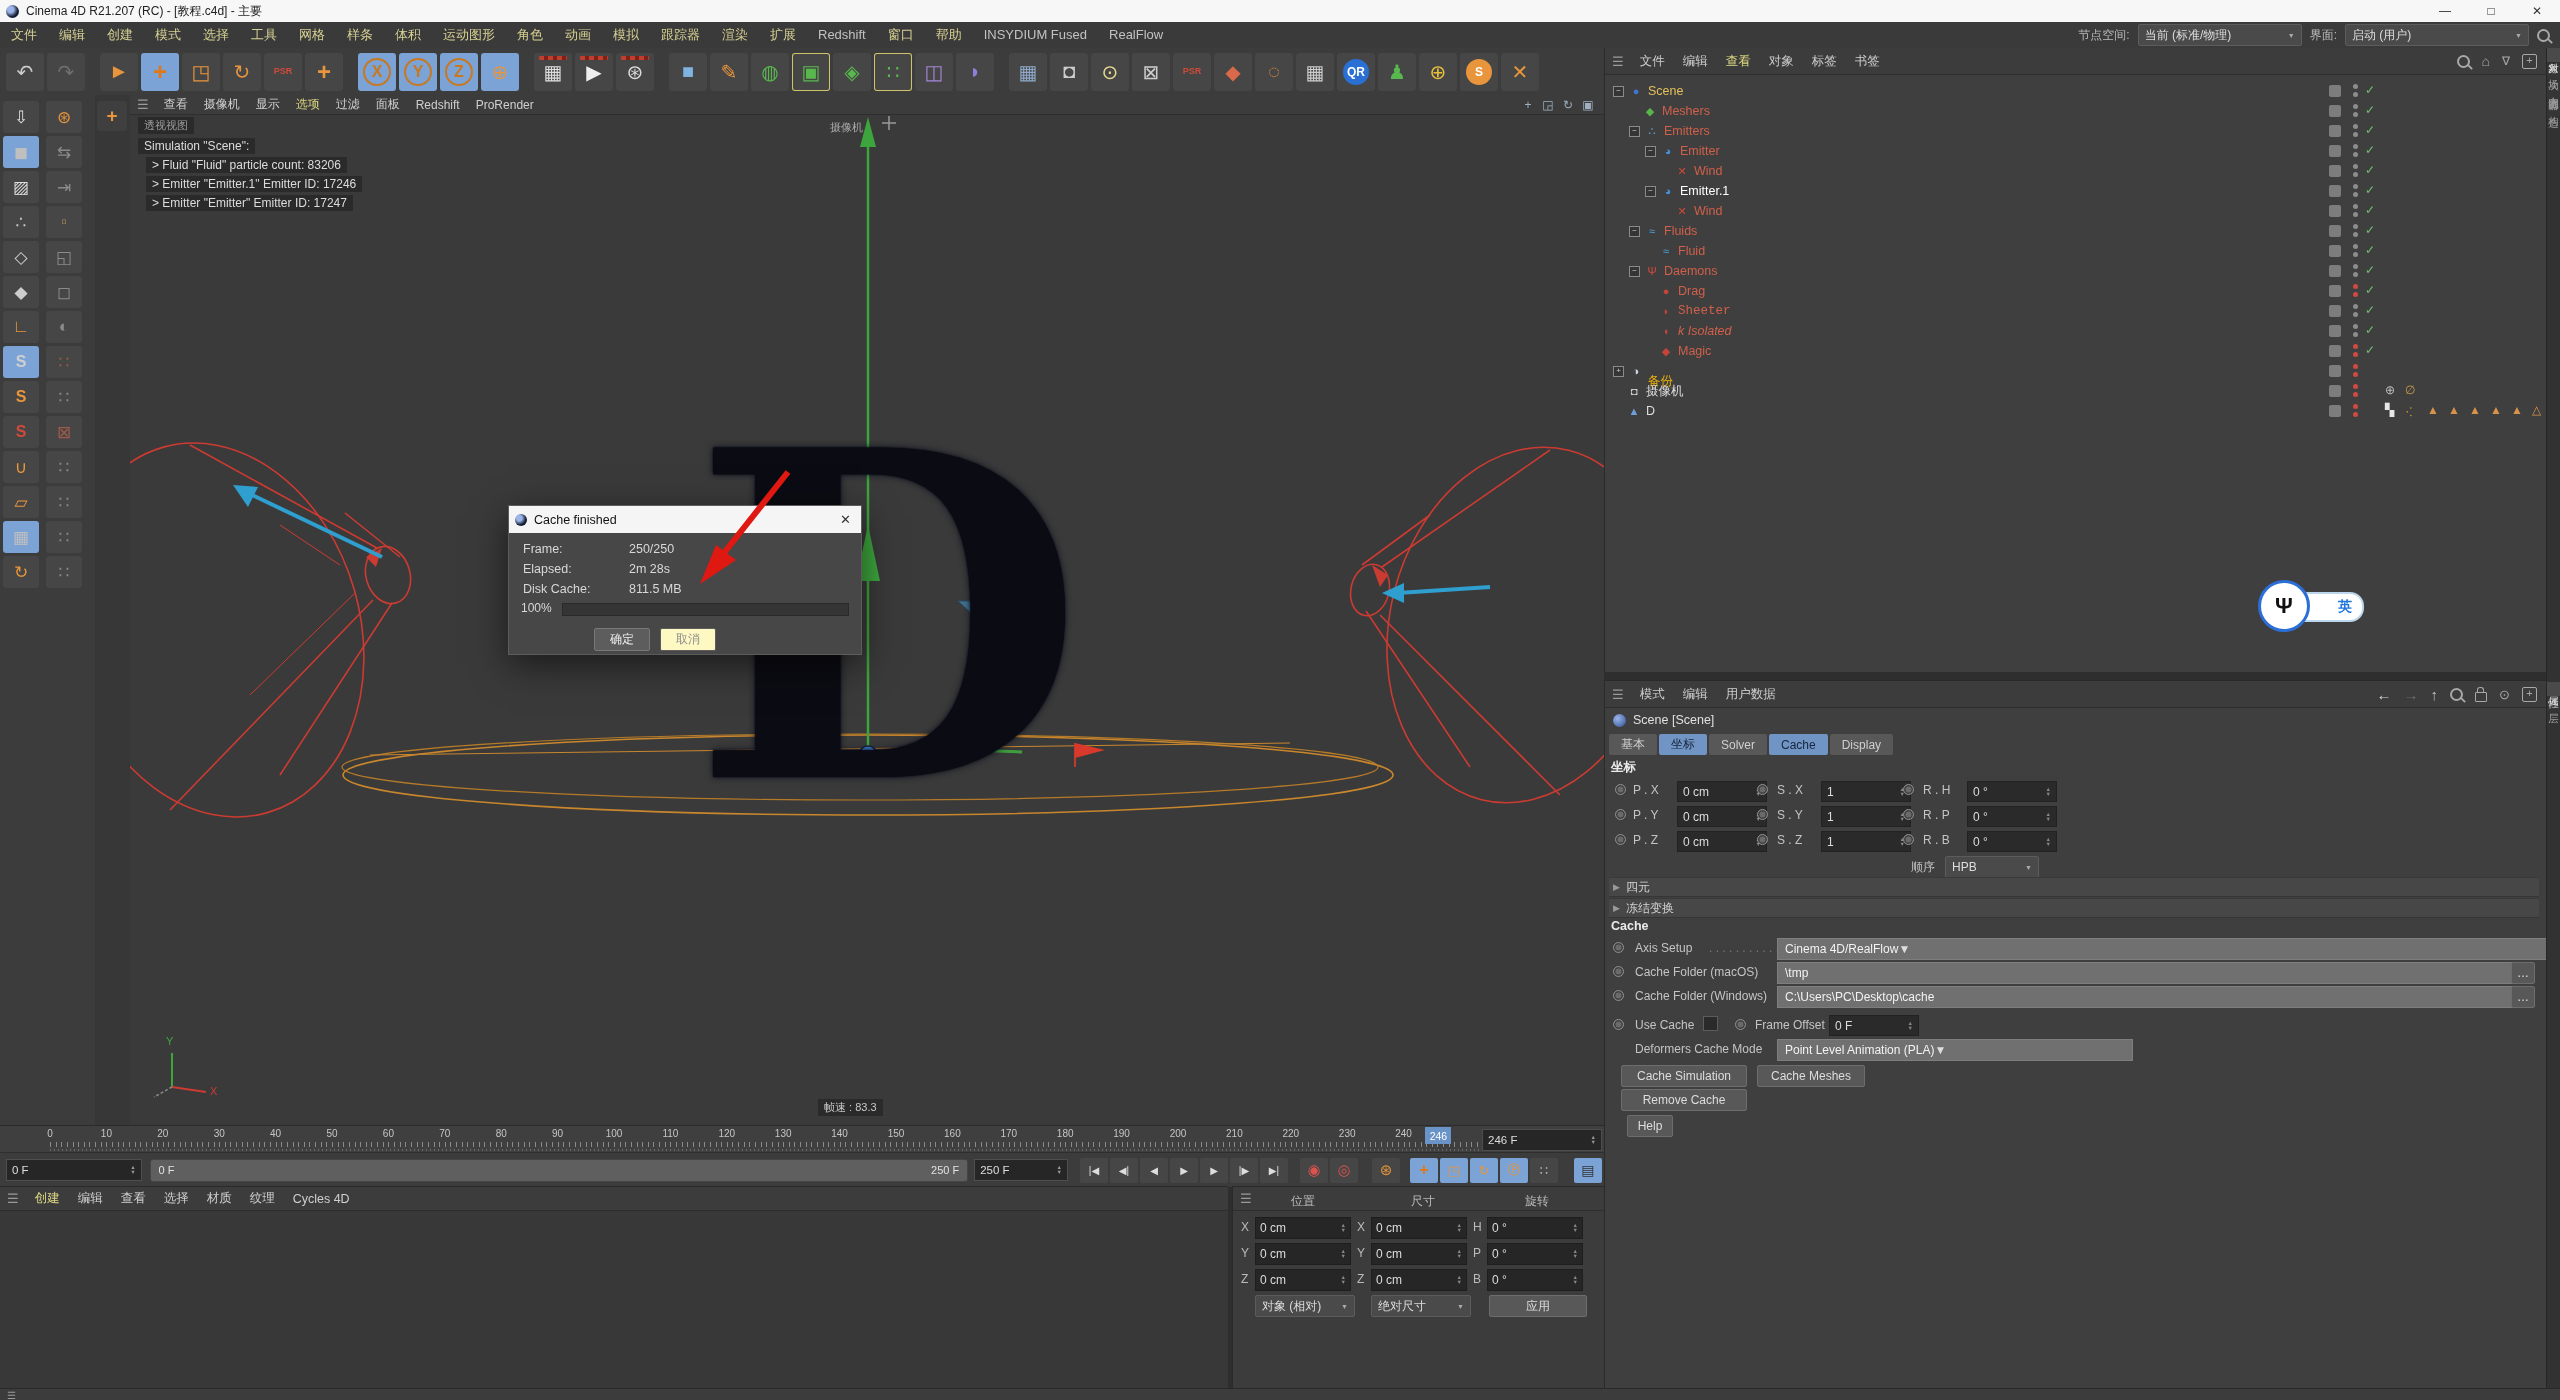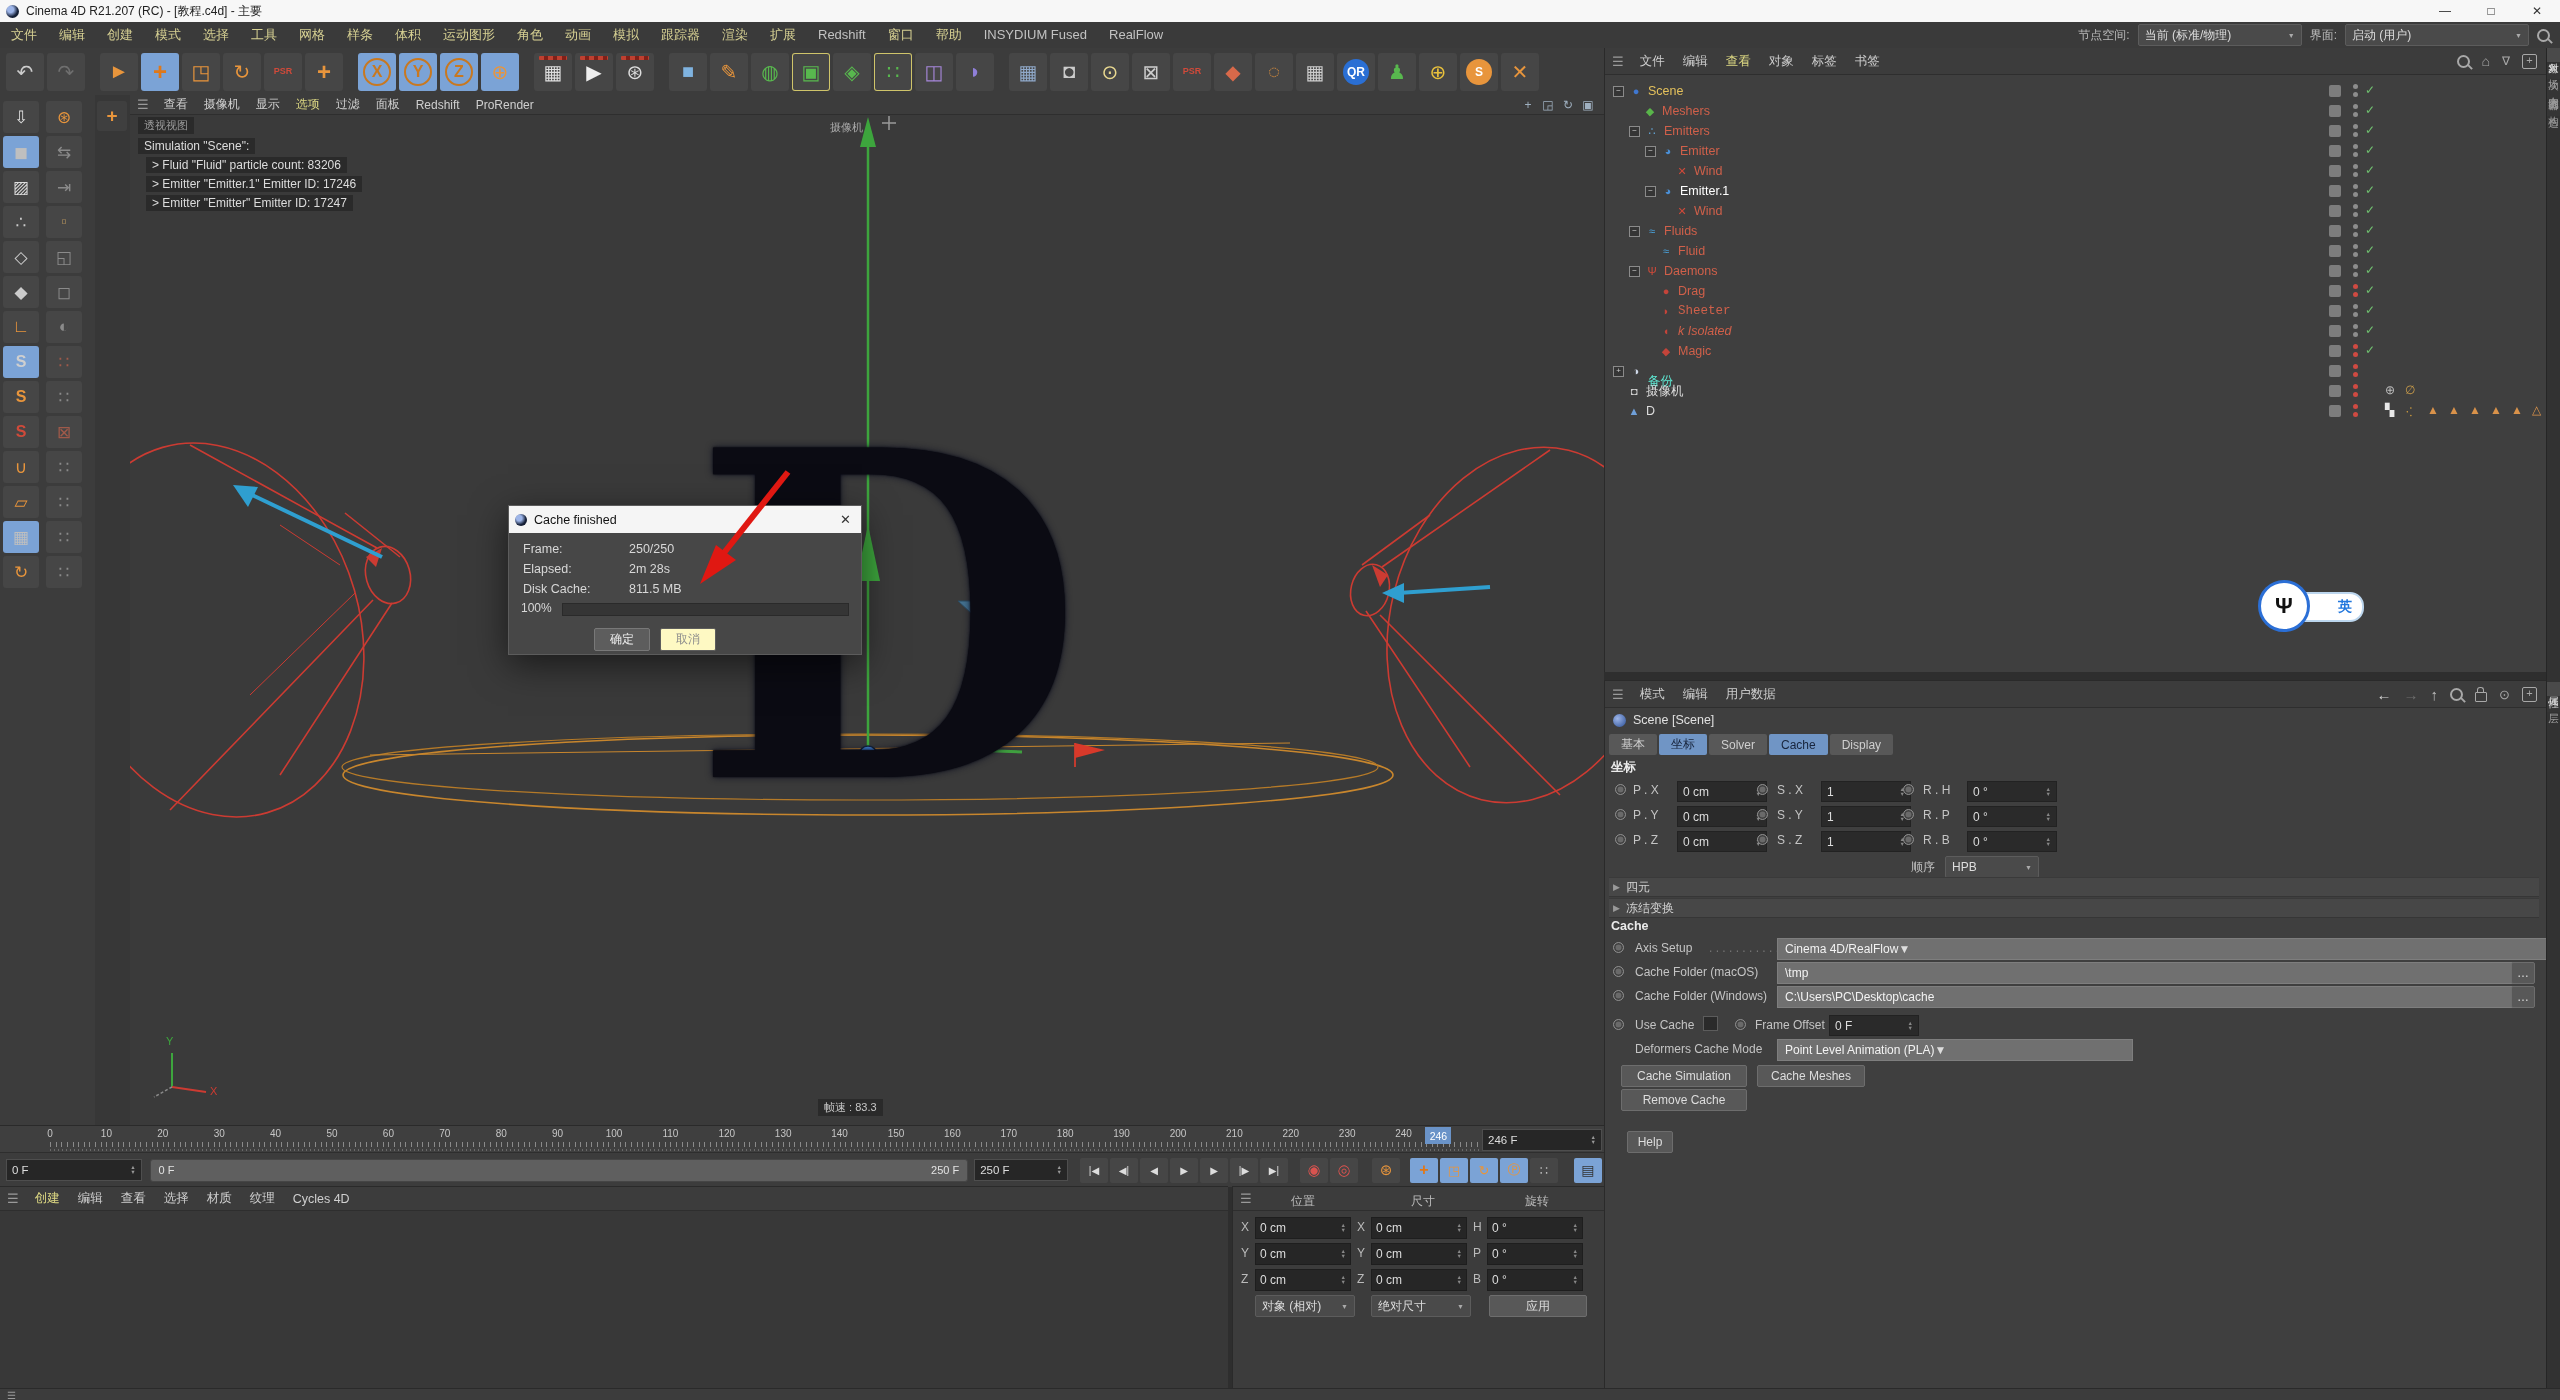--- a/index.html
+++ b/index.html
@@ -734,21 +734,21 @@
           <span class="tico" style="color: rgb(196, 68, 58);">◆</span>
           <span style="color: rgb(208, 96, 74);">Magic</span>
           <span class="tgl-sq"></span>
           <span class="dot" style="top: 3px; background: rgb(207, 74, 66);"></span>
           <span class="dot" style="top: 11px; background: rgb(207, 74, 66);"></span>
           <span class="chk">✓</span>
         </div>
         <div class="treerow" style="padding-left: 8px;">
           <span class="exp">+</span>
           <span class="tico" style="color: rgb(207, 216, 232);">◑</span>
-          <span style="color: #5eead4; margin-top: 20px;">备份</span>
+          <span style="color: #eab308; margin-top: 20px;">备份</span>
           <span class="tgl-sq"></span>
           <span class="dot" style="top: 3px; background: rgb(207, 74, 66);"></span>
           <span class="dot" style="top: 11px; background: rgb(207, 74, 66);"></span>
         </div>
         <div class="treerow" style="padding-left: 8px;">
           <span style="width: 13px;"></span>
           <span class="tico" style="color: rgb(204, 204, 204);">◘</span>
           <span style="color: rgb(221, 221, 221);">摄像机</span>
           <span class="tgl-sq"></span>
           <span class="dot" style="top: 3px; background: rgb(207, 74, 66);"></span>
@@ -932,21 +932,21 @@
         </span>
     </span>
     <span class="alabel" style="left:30px;top:361px">Deformers Cache Mode</span>
     <span class="wdd" style="left:172px;top:358px;width:340px">
       <span>Point Level Animation (PLA)</span>
         <span class="car" style="color:#ddd">▼</span>
     </span>
     <span class="abtn" style="left:16px;top:384px;width:124px">Cache Simulation</span>
     <span class="abtn" style="left:152px;top:384px;width:106px">Cache Meshes</span>
     <span class="abtn" style="left:16px;top:408px;width:124px">Remove Cache</span>
-    <span class="abtn" style="left:22px;top:450px;width:44px">Help</span>
+    <span class="abtn" style="left:22px;top:434px;width:44px">Help</span>
   </div>
 
   <div class="abs sidetabs">
     <div id="om-side-tabs">
         <div class="vtab active">对象</div>
         <div class="vtab">场次</div>
         <div class="vtab">内容浏览器</div>
         <div class="vtab">构造</div>
       </div>
     <div id="attr-side-tabs" style="position:absolute;top:634px;left:0">

